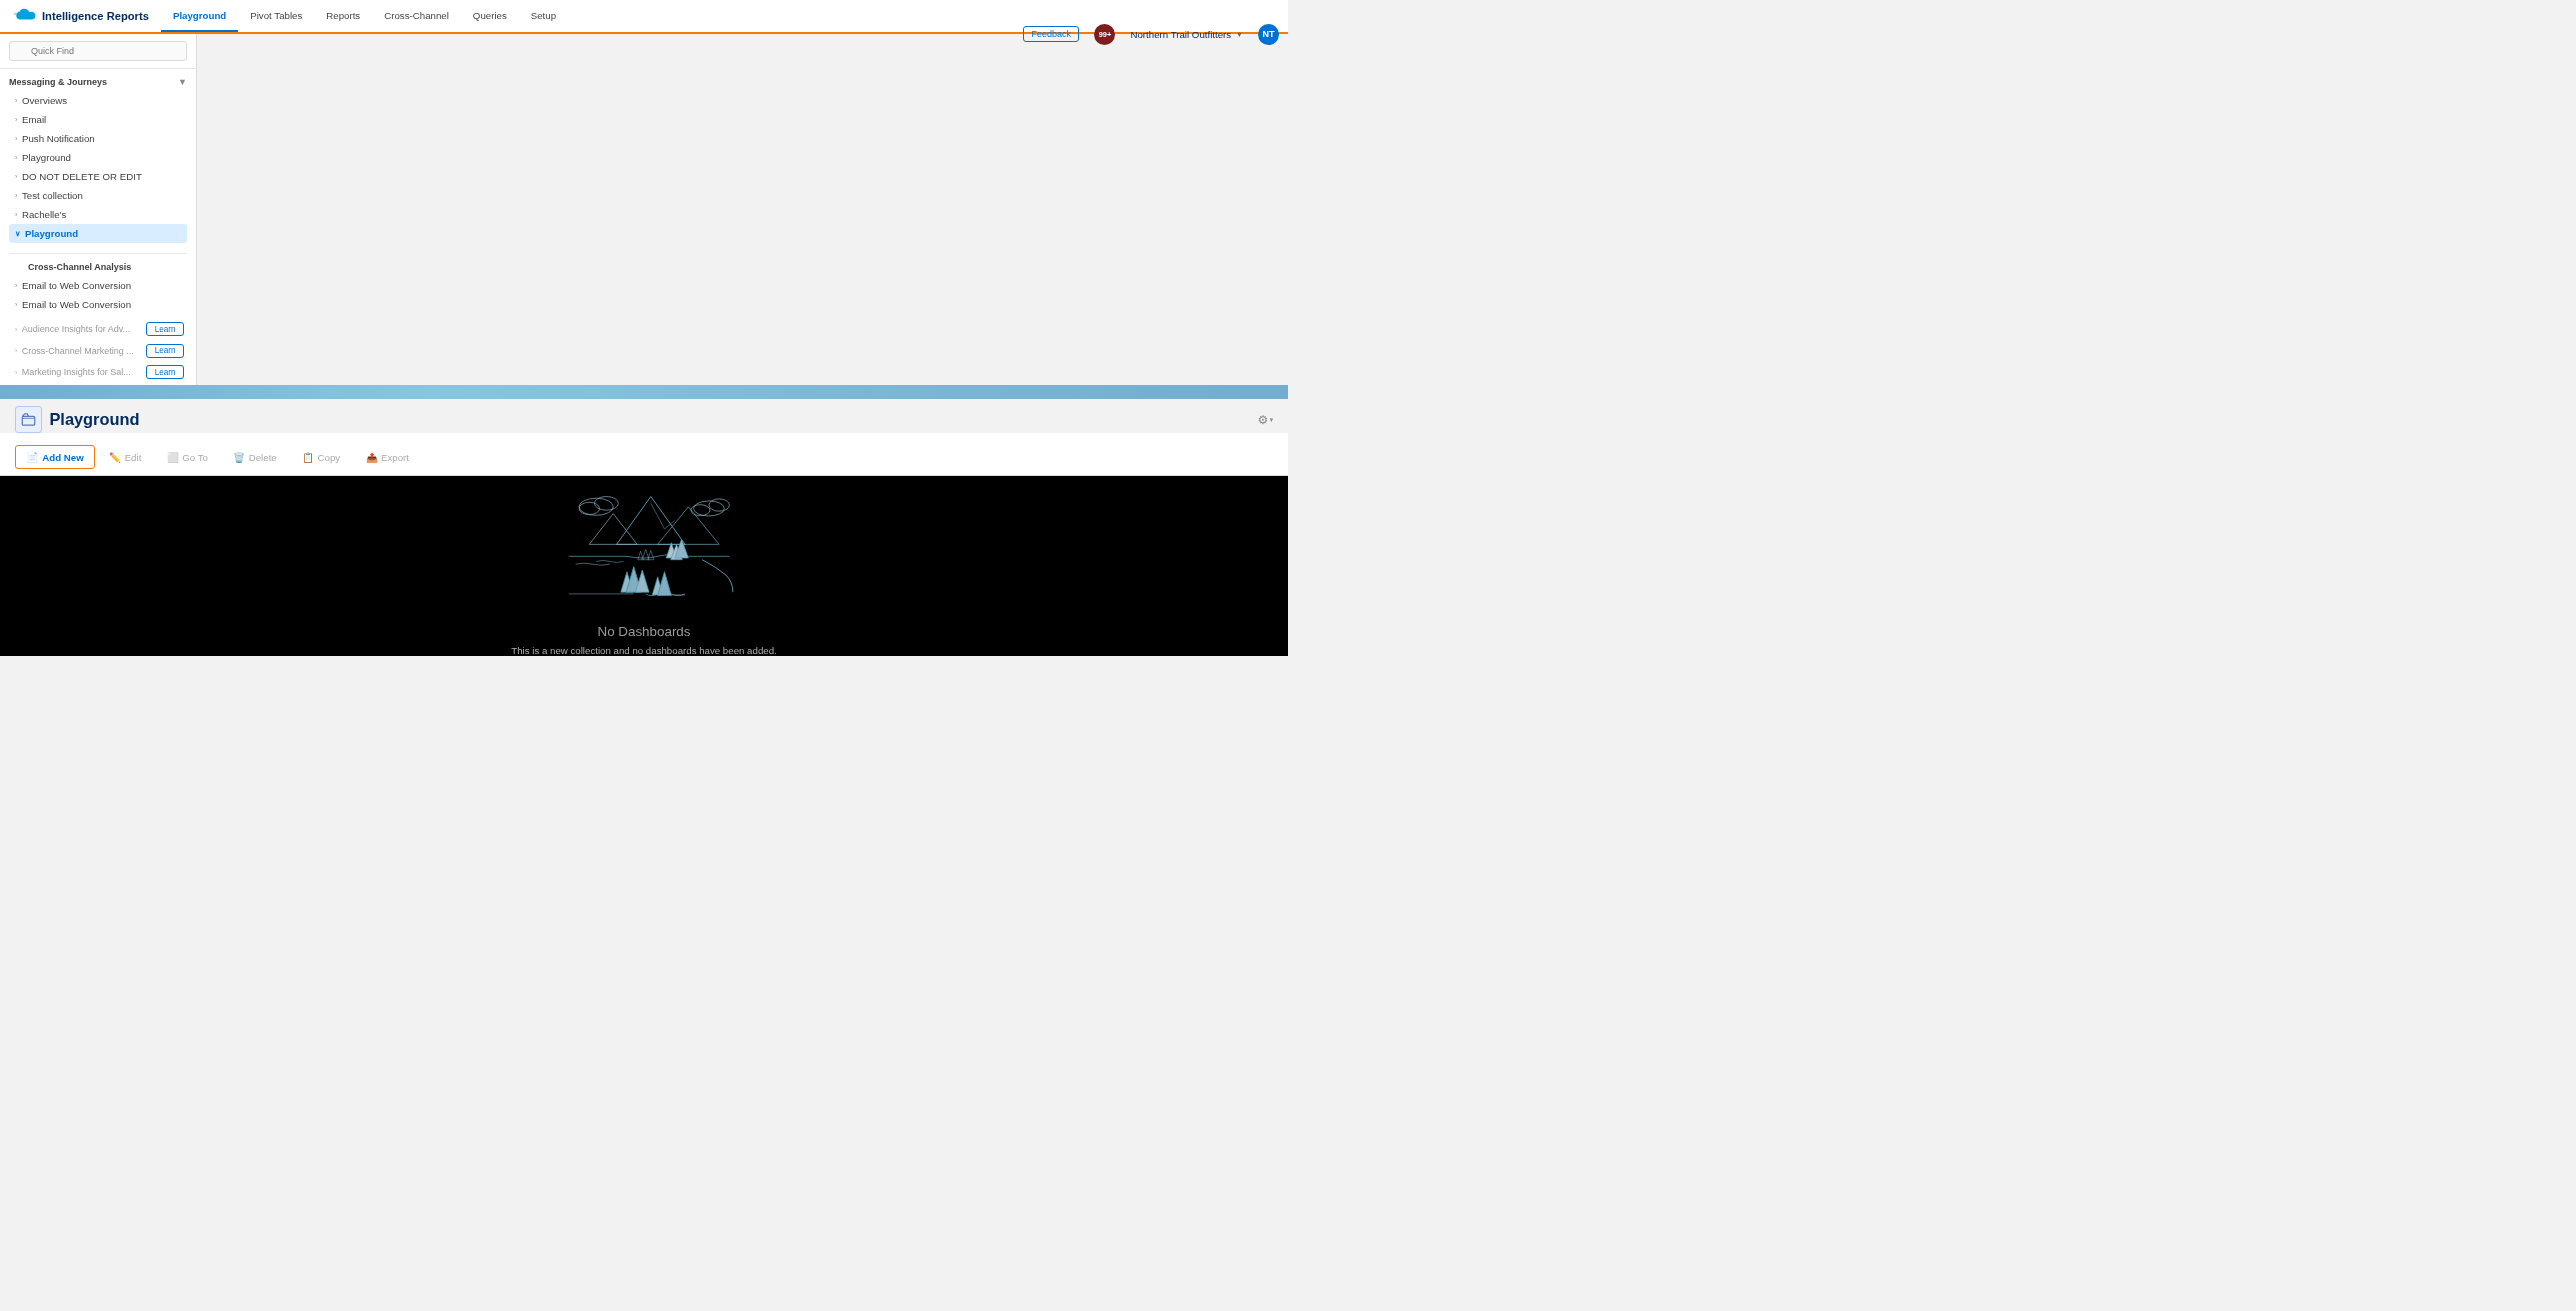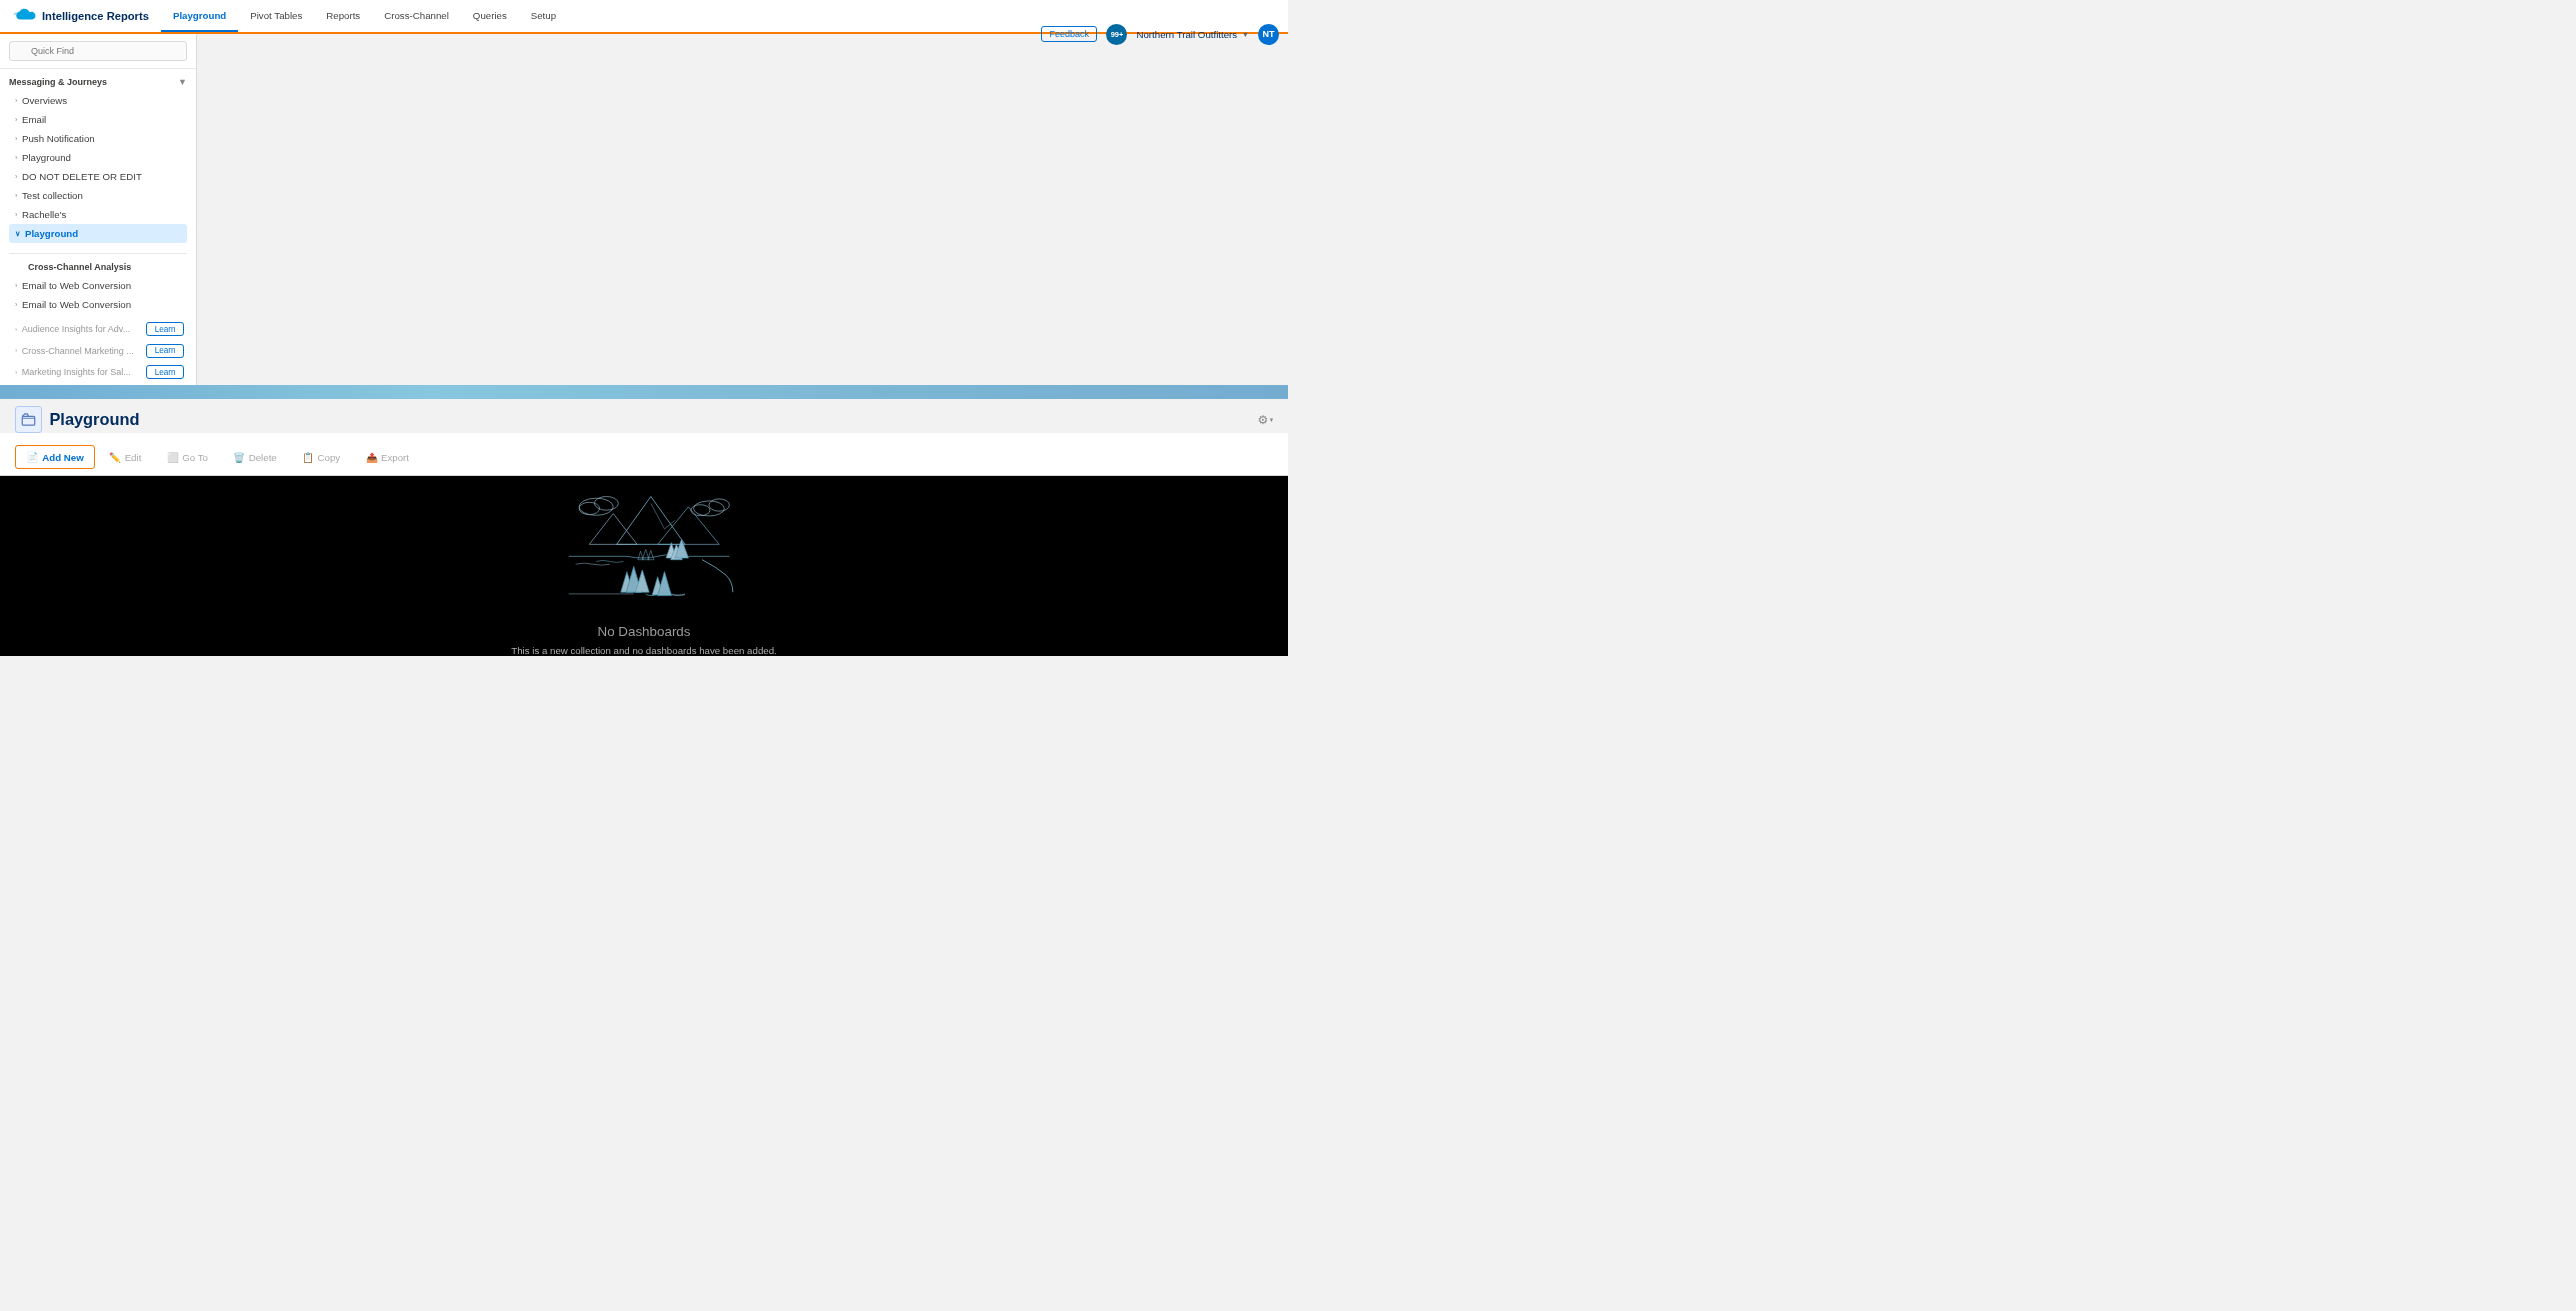--- a/index.html
+++ b/index.html
@@ -48,40 +48,40 @@
       height: 100%;
     }
     .top-nav-tab.active {
       color: #0070d2;
       border-bottom: 2.2px solid #0070d2;
       font-weight: 600;
     }
     .top-nav-right {
       display: flex;
       align-items: center;
-      gap: 9px;
+      gap: 15px;
       margin-left: auto;
       margin-top: 36px;
     }
     .feedback-btn {
       font-size: 9px;
       color: #0070d2;
       background: none;
       border: 0.7px solid #0070d2;
       border-radius: 3px;
       padding: 2.2px 7.4px;
       cursor: pointer;
     }
     .notif-badge {
       position: relative;
       cursor: pointer;
     }
     .notif-badge .badge-icon {
       width: 21px; height: 21px;
-      background: #0369a1;
+      background: #7f1d1d;
       border-radius: 50%;
       display: flex; align-items: center; justify-content: center;
       color: #fff; font-size: 7.4px; font-weight: 700;
     }
     .user-org {
       display: flex; align-items: center; gap: 4.5px; cursor: pointer;
       font-size: 9.7px; color: #032d60; justify-content: flex-end;
     }
     .user-avatar {
       width: 21px; height: 21px; border-radius: 50%; background: #0070d2;

